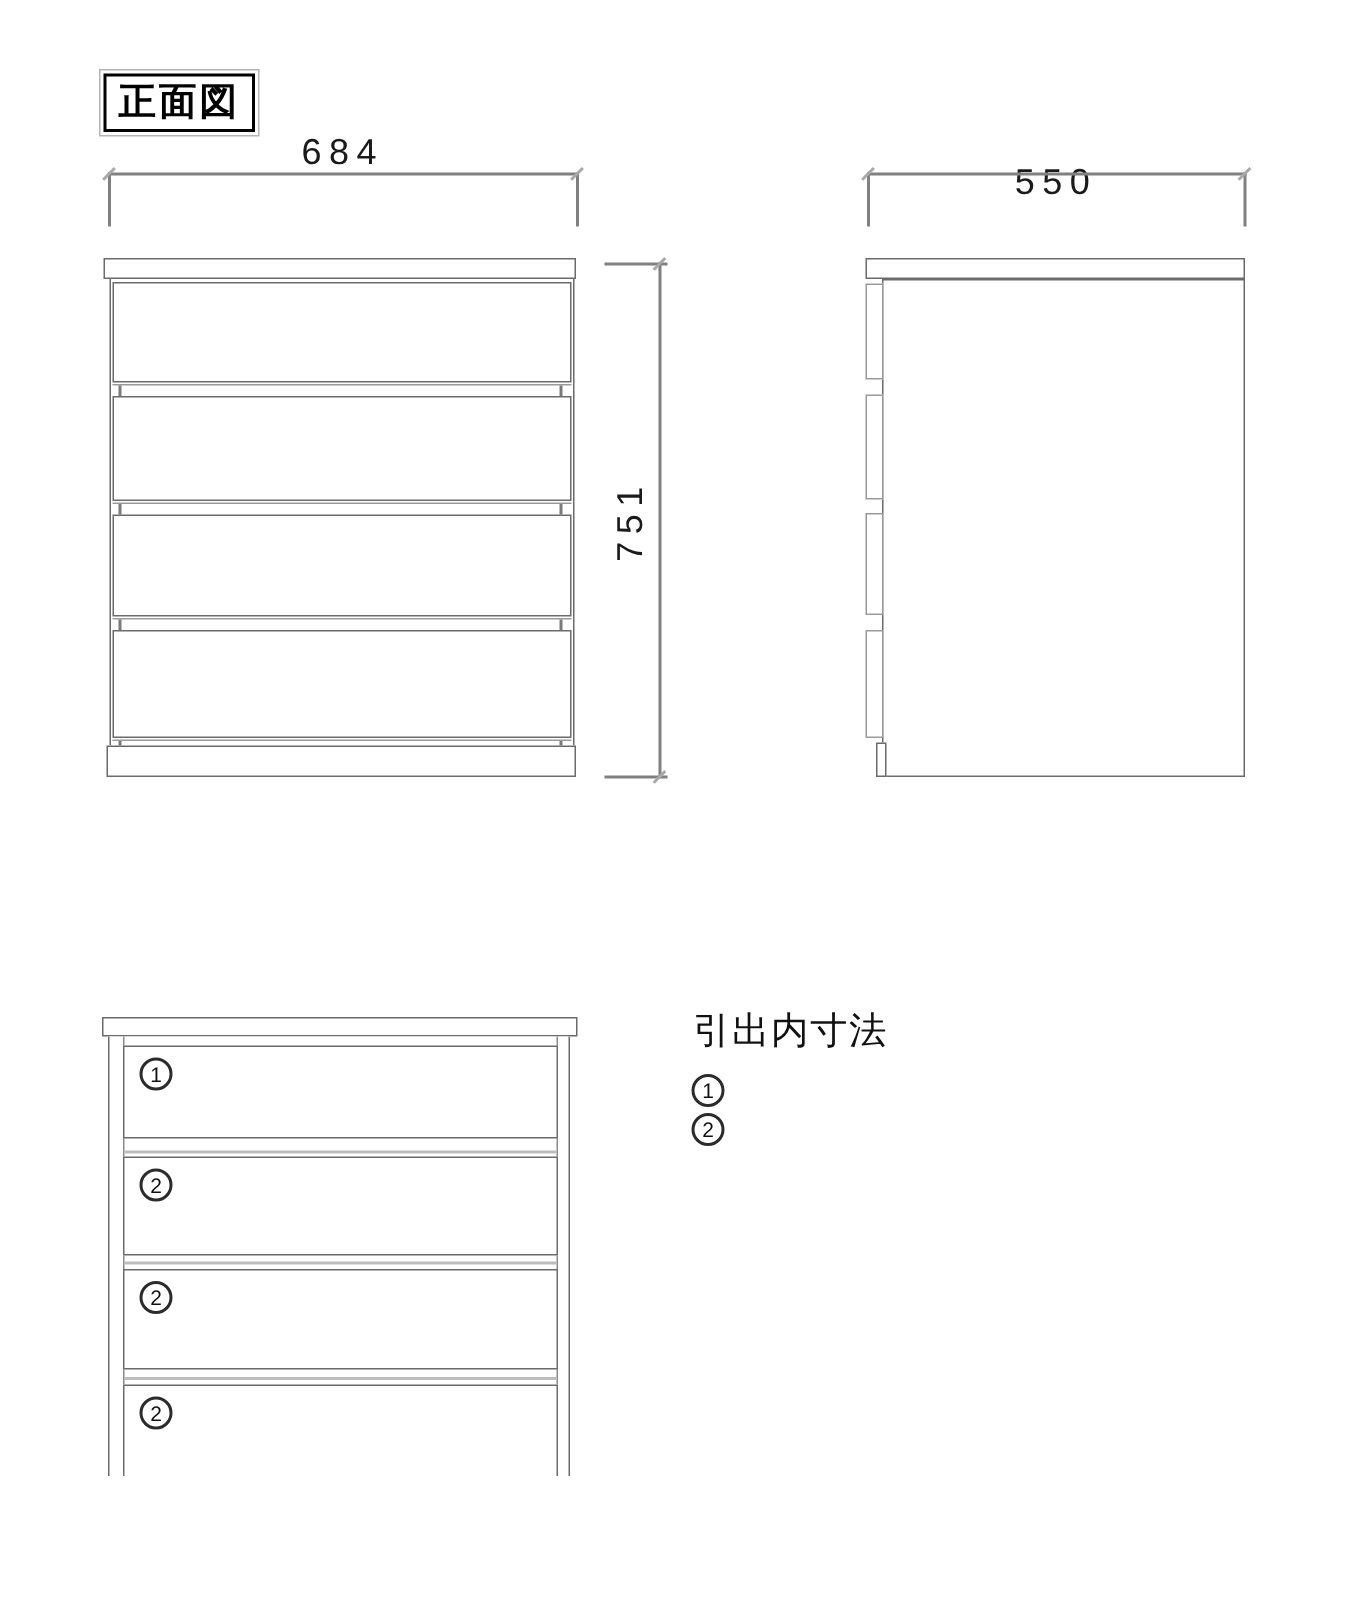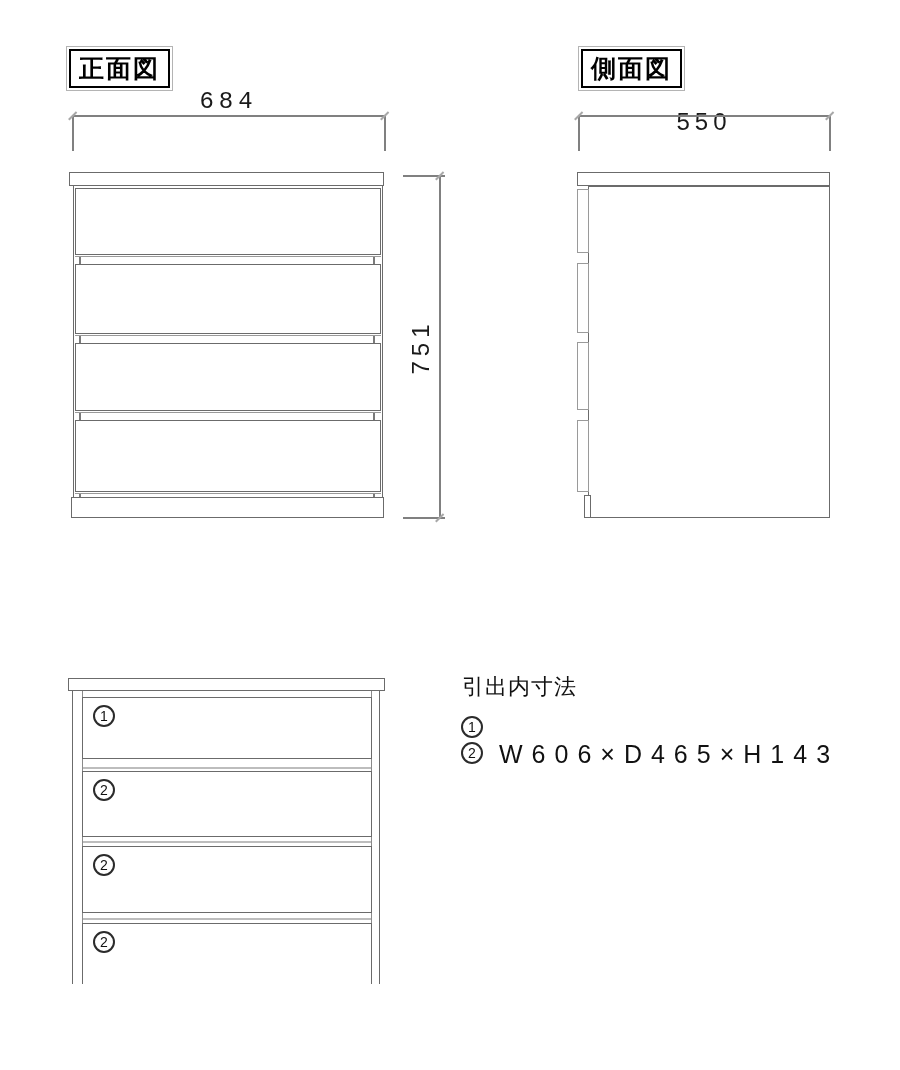--- a/index.html
+++ b/index.html
@@ -44,33 +44,33 @@
   .gray-line{position:absolute;height:2px;background:#bdbdbd;}
   .wall-line{position:absolute;width:1px;background:#8a8a8a;}
   .tab{position:absolute;background:#fff;border:1.5px solid var(--light);box-sizing:border-box;}
   
   .badge{
     position:absolute;width:22px;height:22px;border:2px solid #2b2b2b;border-radius:50%;
     box-sizing:border-box;display:flex;align-items:center;justify-content:center;
     font-size:14px;line-height:14px;color:#111;background:#fff;
   }
   
-  .legend-title{position:absolute;font-size:22px;letter-spacing:1px;line-height:30px;color:#111;white-space:nowrap;}
+  .legend-title{position:absolute;font-size:25px;letter-spacing:1px;line-height:30px;color:#111;white-space:nowrap;}
   .legend-dims{position:absolute;font-size:25px;letter-spacing:9px;line-height:28px;color:#111;white-space:nowrap;}
 </style>
 </head>
 <body>
 
 <div class="canvas">
 
   <div class="label-box" style="left:66px;top:46px;">
     <div class="inner">正面図</div>
   </div>
 
-  <div class="dim-text" style="left:72px;top:89px;width:313px;font-family:Liberation Mono, monospace;">684</div>
+  <div class="dim-text" style="left:72px;top:89px;width:313px;">684</div>
   <div class="dim-line-h" style="left:72px;top:115px;width:314px;"></div>
   <div class="dim-line-v" style="left:72px;top:115px;height:36px;"></div>
   <div class="dim-line-v" style="left:384px;top:115px;height:36px;"></div>
   <div class="diag" style="left:67px;top:115px;"></div>
   <div class="diag" style="left:379px;top:115px;"></div>
 
   <div class="part" style="left:69px;top:172px;width:315px;height:14px;"></div>
   <div class="side-only" style="left:73px;top:186px;width:310px;height:311px;"></div>
   <div class="part" style="left:75px;top:188px;width:306px;height:67px;"></div>
   <div class="rail" style="left:75px;top:256px;width:306px;height:8px;">
@@ -94,23 +94,20 @@
   </div>
   <div class="part" style="left:71px;top:497px;width:313px;height:21px;"></div>
 
   <div class="dim-line-h" style="left:403px;top:175px;width:42px;"></div>
   <div class="dim-line-h" style="left:403px;top:517px;width:42px;"></div>
   <div class="dim-line-v" style="left:439px;top:175px;height:343px;"></div>
   <div class="diag" style="left:434px;top:175px;"></div>
   <div class="diag" style="left:434px;top:517px;"></div>
   <div class="rot-text" style="left:371px;top:334px;">751</div>
 
-  <div class="label-box" style="left:578px;top:46px;">
-    <div class="inner">側面図</div>
-  </div>
 
   <div class="dim-text" style="left:578px;top:89px;width:252px;margin-top:20px;">550</div>
   <div class="dim-line-h" style="left:578px;top:115px;width:253px;"></div>
   <div class="dim-line-v" style="left:578px;top:115px;height:36px;"></div>
   <div class="dim-line-v" style="left:829px;top:115px;height:36px;"></div>
   <div class="diag" style="left:573px;top:115px;"></div>
   <div class="diag" style="left:824px;top:115px;"></div>
 
   <div class="part" style="left:577px;top:172px;width:253px;height:14px;"></div>
   <div class="part" style="left:588px;top:186px;width:242px;height:332px;"></div>
@@ -138,15 +135,14 @@
   <div class="badge" style="left:93px;top:705px;">1</div>
   <div class="badge" style="left:93px;top:779px;">2</div>
   <div class="badge" style="left:93px;top:854px;">2</div>
   <div class="badge" style="left:93px;top:931px;">2</div>
 
   <div class="legend-title" style="left:462px;top:672px;">引出内寸法</div>
 
   <div class="badge" style="left:461px;top:716px;">1</div>
 
   <div class="badge" style="left:461px;top:742px;">2</div>
-  <div class="legend-dims" style="left:499px;top:740px;">W606×D465×H143</div>
 
 </div>
 
 </body></html>

